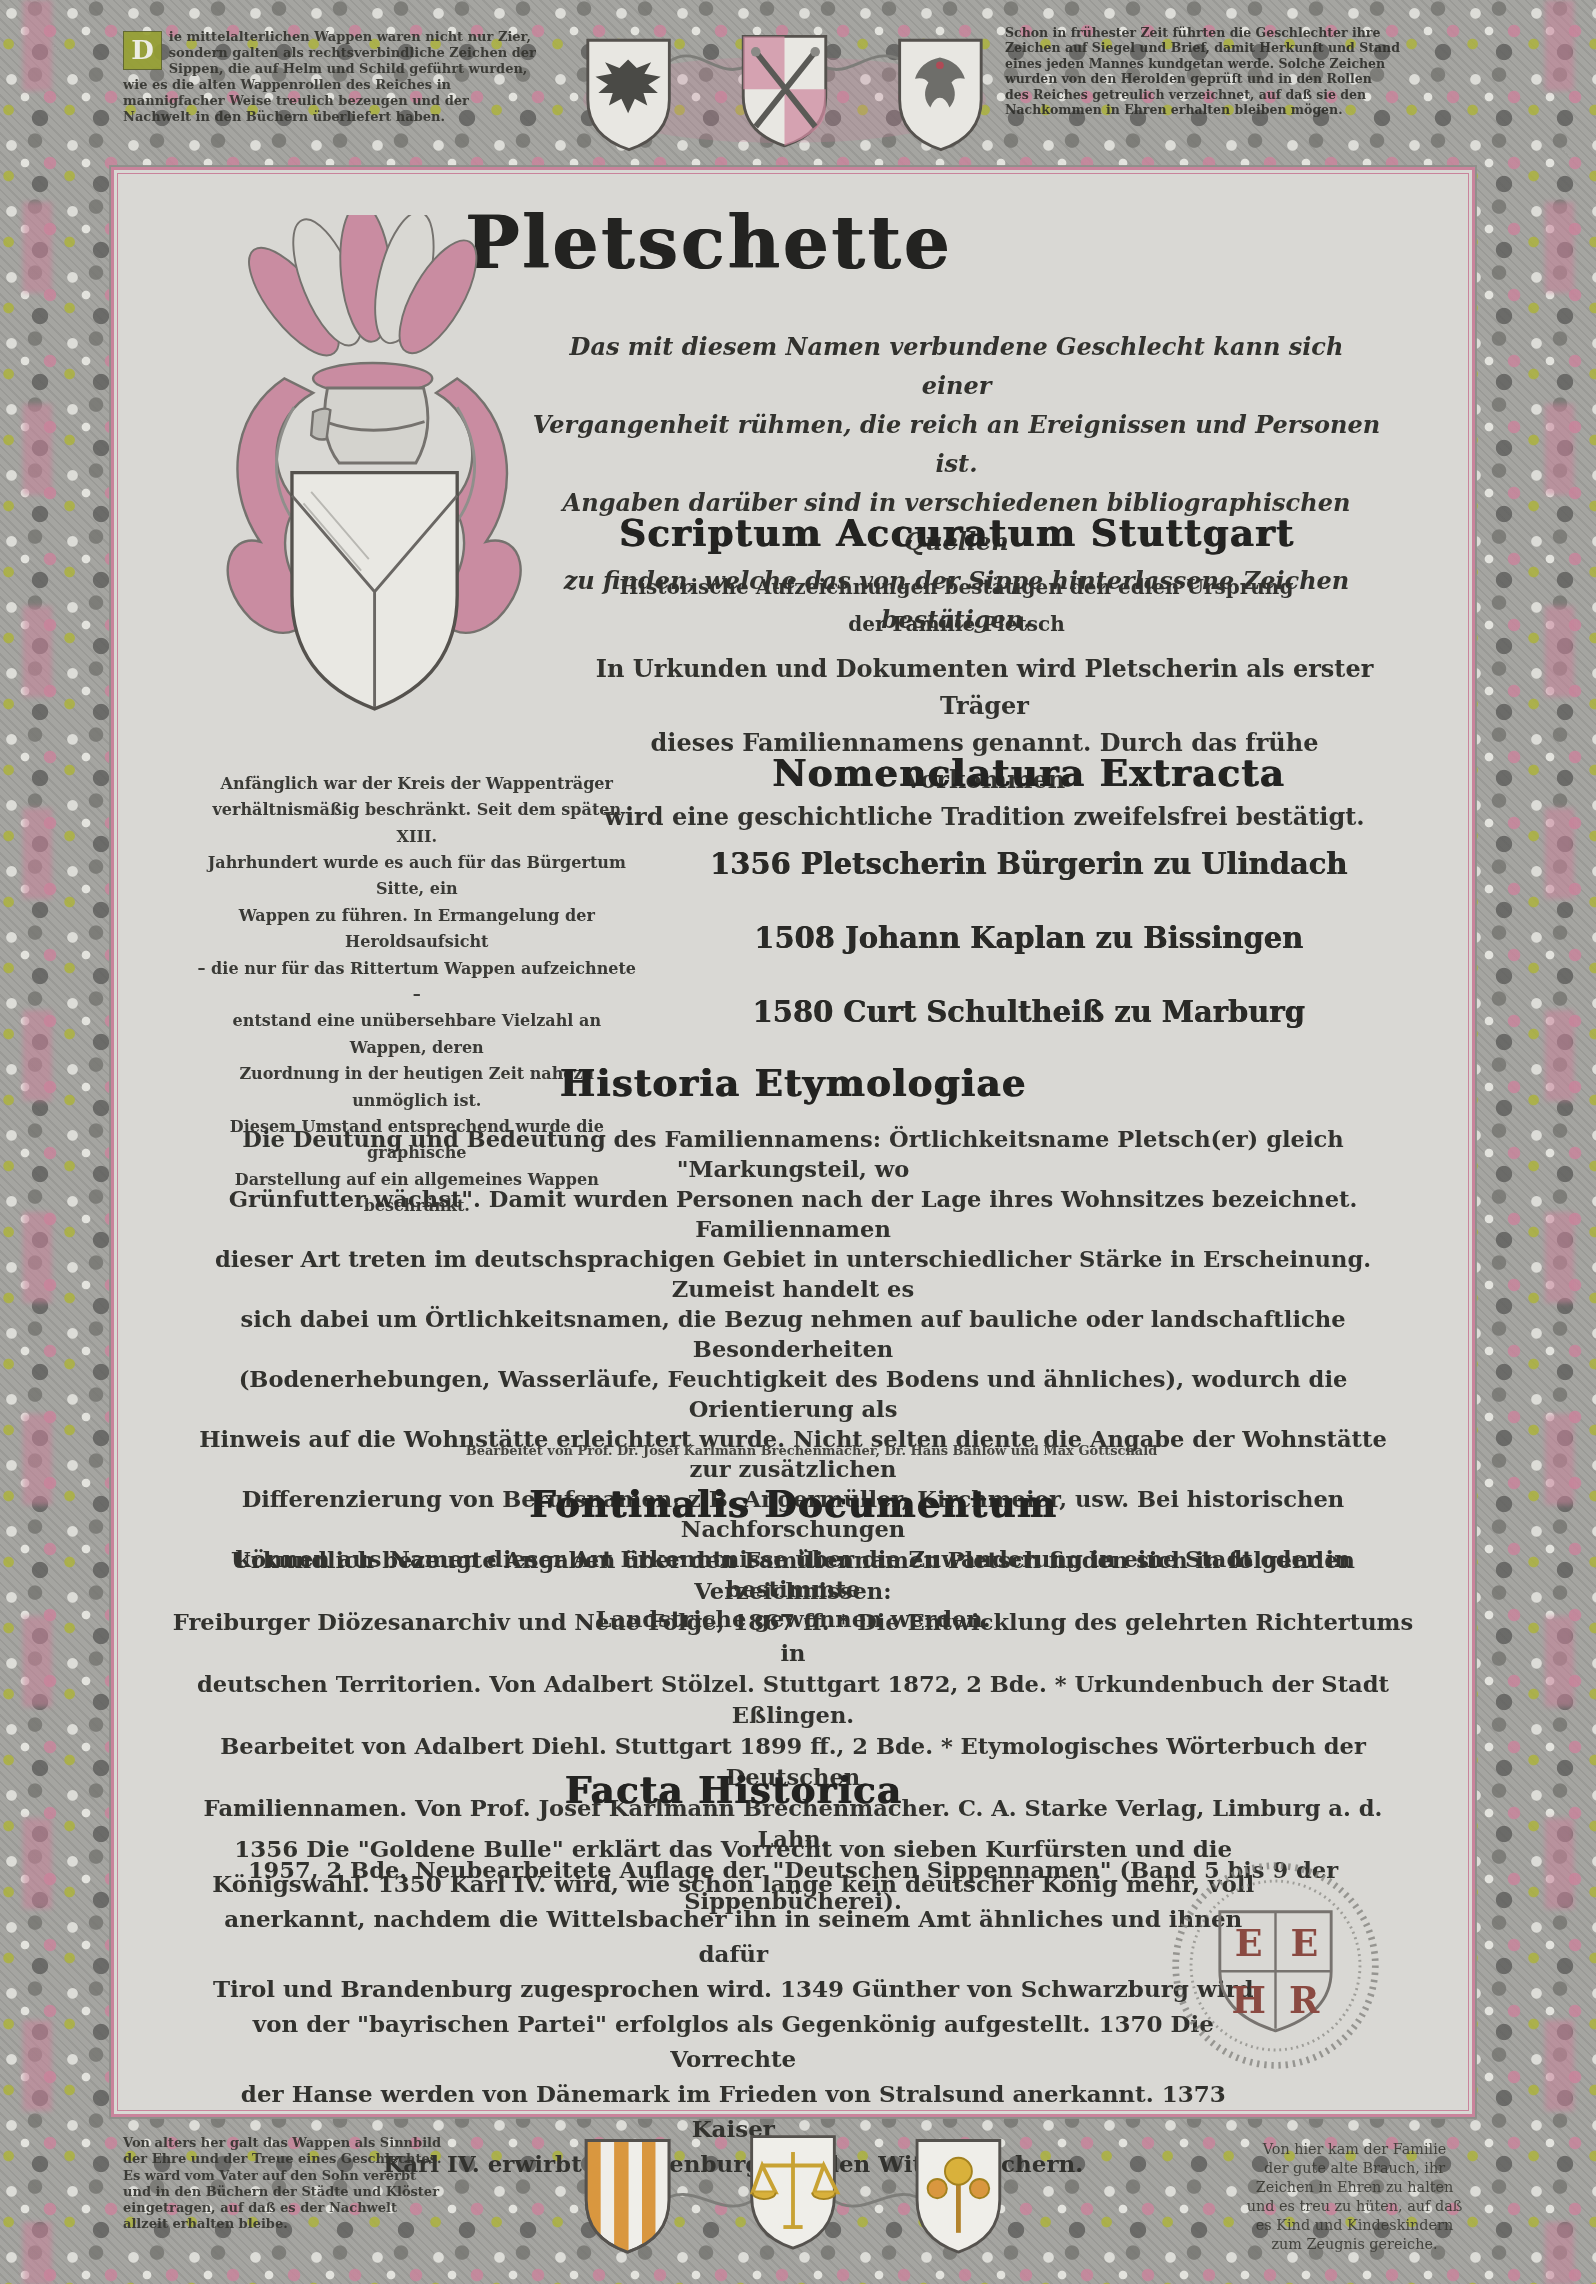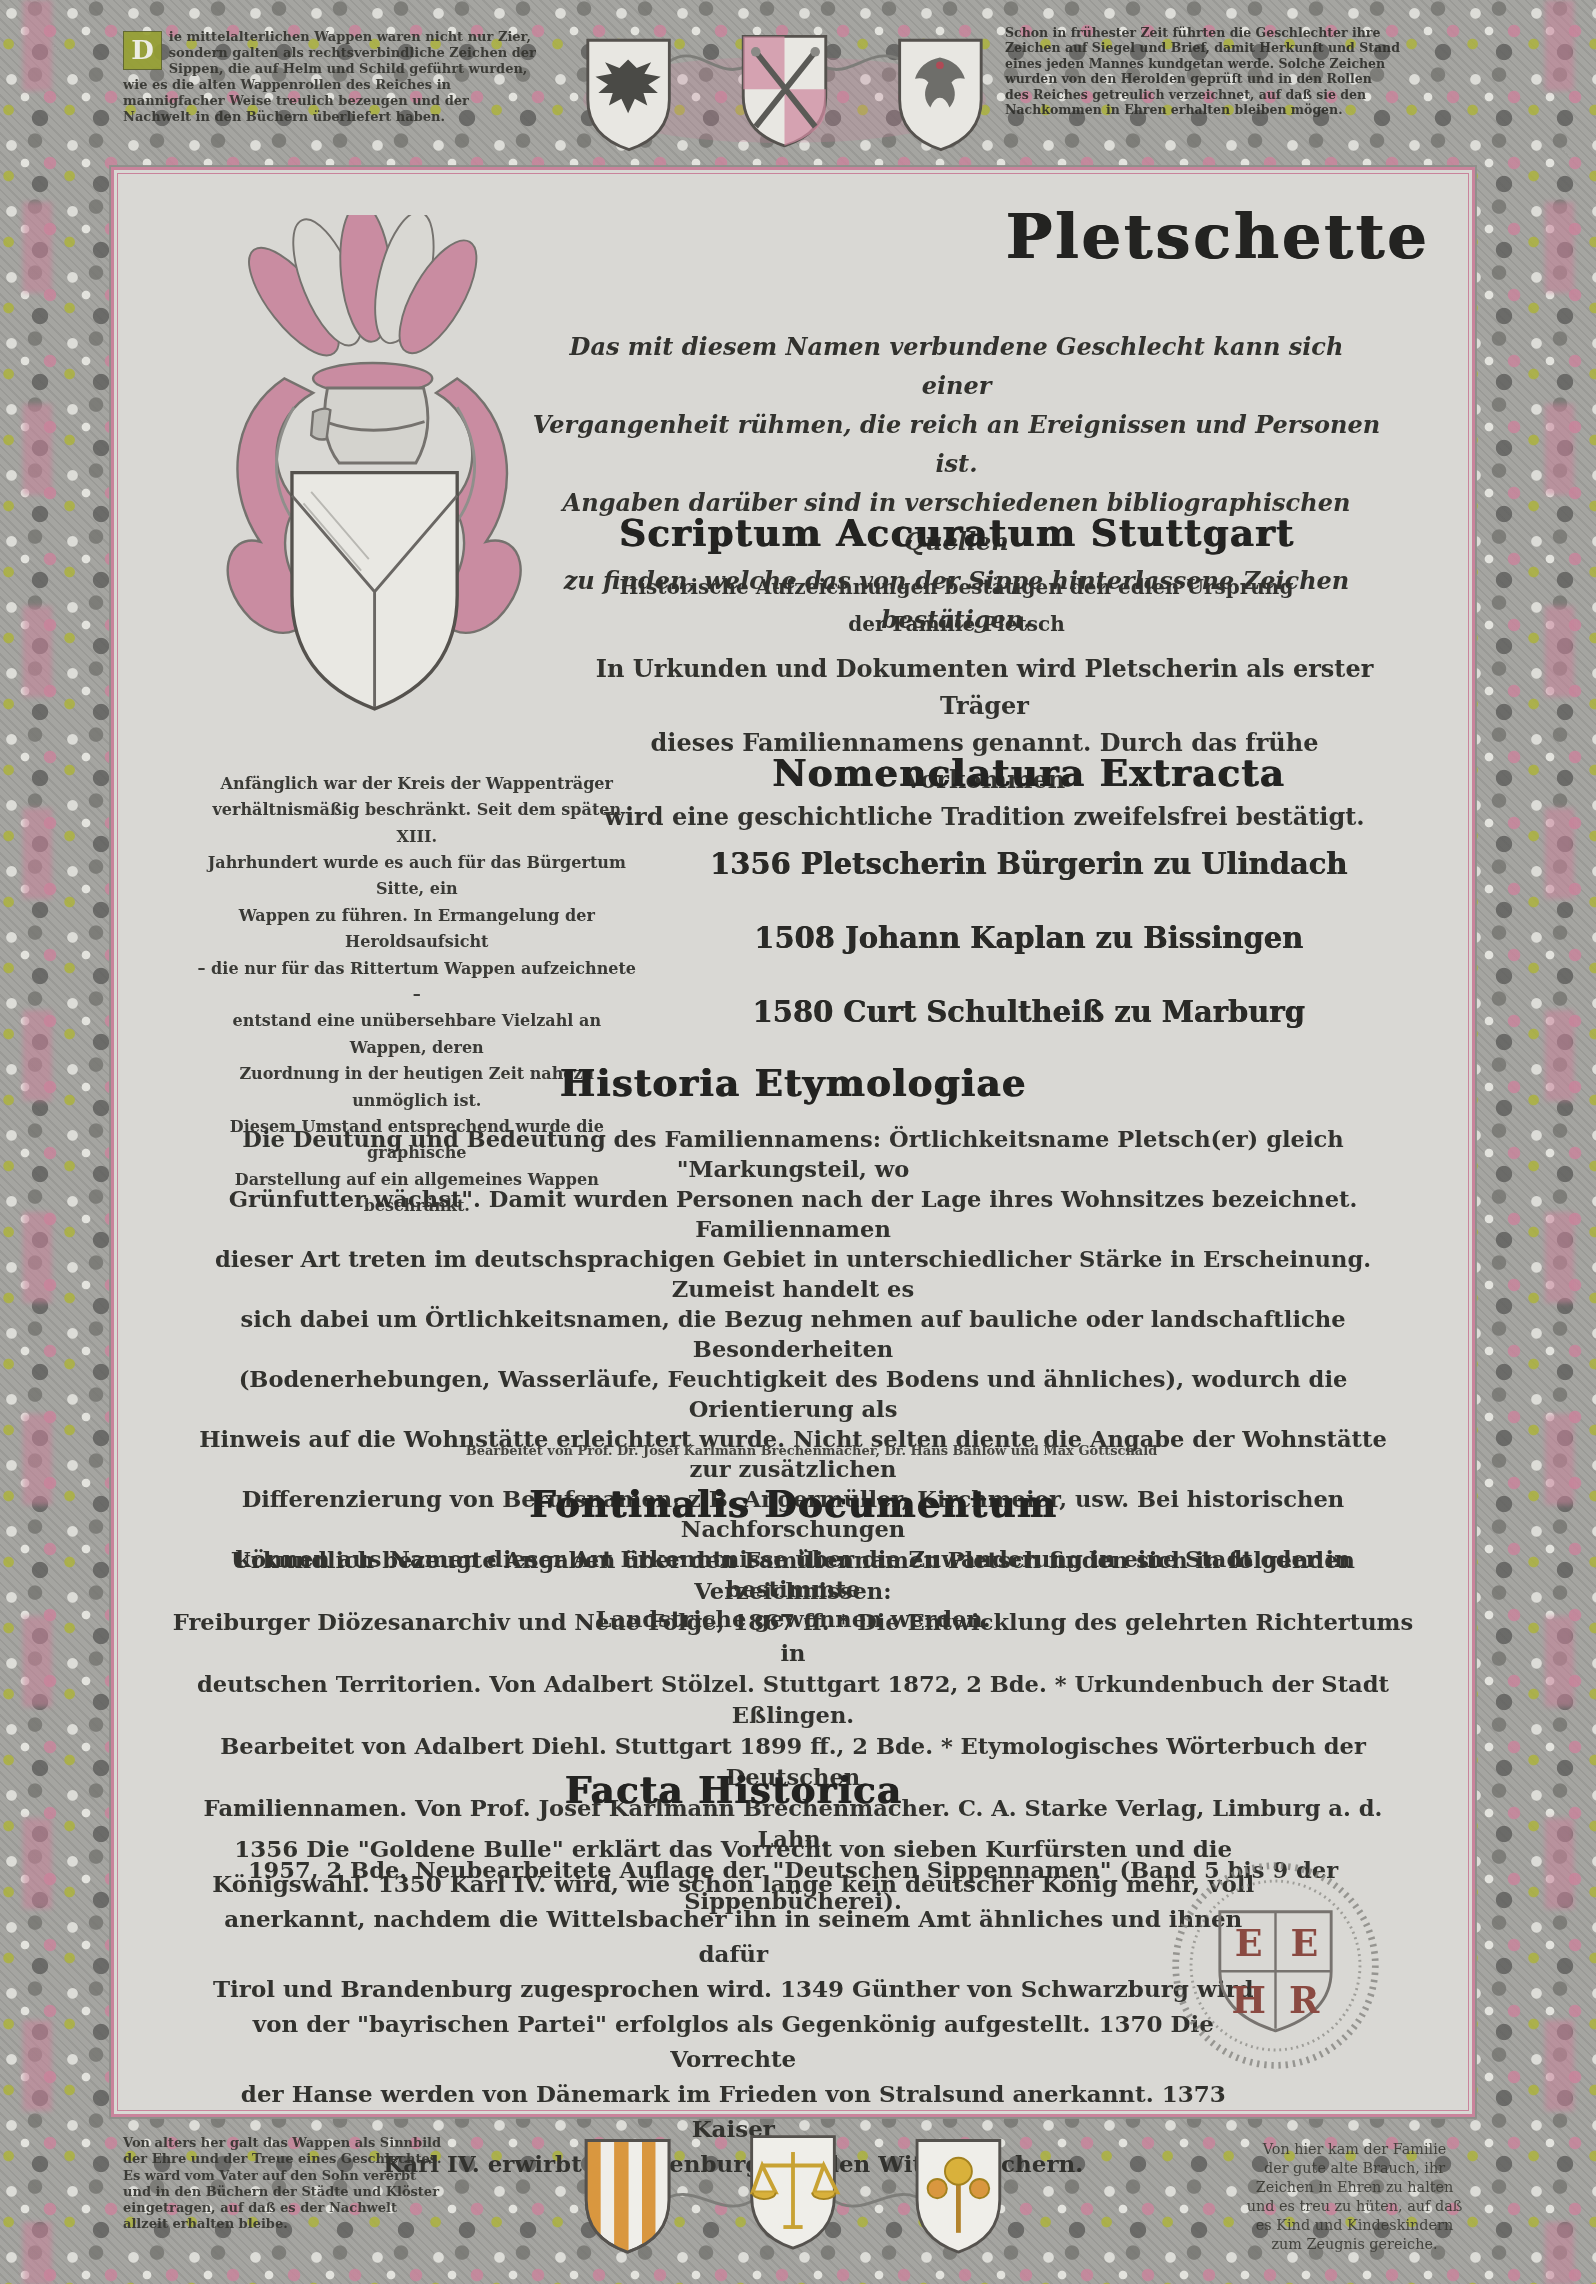--- a/index.html
+++ b/index.html
@@ -27,21 +27,21 @@
     color:#f3f3ea;font-size:26px;font-weight:bold;display:flex;align-items:center;
     justify-content:center;border:1px solid #5d642a;}
   .script-text{font-weight:normal;font-size:14.4px;line-height:19px;text-align:center;}
   
   .certificate{position:absolute;left:111px;top:167px;width:1364px;height:1950px;
     box-sizing:border-box;background:#d9d8d4;border:3.8px solid #c9839b;
     box-shadow:0 0 0 1.9px #8f8f8b;}
   .certificate::after{content:'';position:absolute;inset:2.9px;border:1.9px solid #c9839b;pointer-events:none;}
   .inner{position:absolute;inset:4.8px;}
   .frak{font-weight:bold;color:#232321;text-shadow:1.1px 0 0 currentColor;letter-spacing:1.4px;}
-  .title{font-size:62px;text-align:right;letter-spacing:2.9px;}
+  .title{font-size:72px;text-align:left;letter-spacing:2.9px;}
   .heading{font-size:37px;text-align:center;}
   .body-bl{font-weight:bold;color:#32322e;text-align:center;}
   .para{font-size:22.6px;line-height:30px;}
   .note{font-size:16px;line-height:26.4px;color:#3a3a36;}
   .entries div{font-size:29px;margin-bottom:40px;font-weight:bold;color:#2a2a27;
     text-shadow:0.6px 0 0 currentColor;}
   .credit{font-size:13px;font-weight:bold;color:#45453f;text-align:center;filter:blur(0.3px);}
 </style>
 </head>
 <body>

